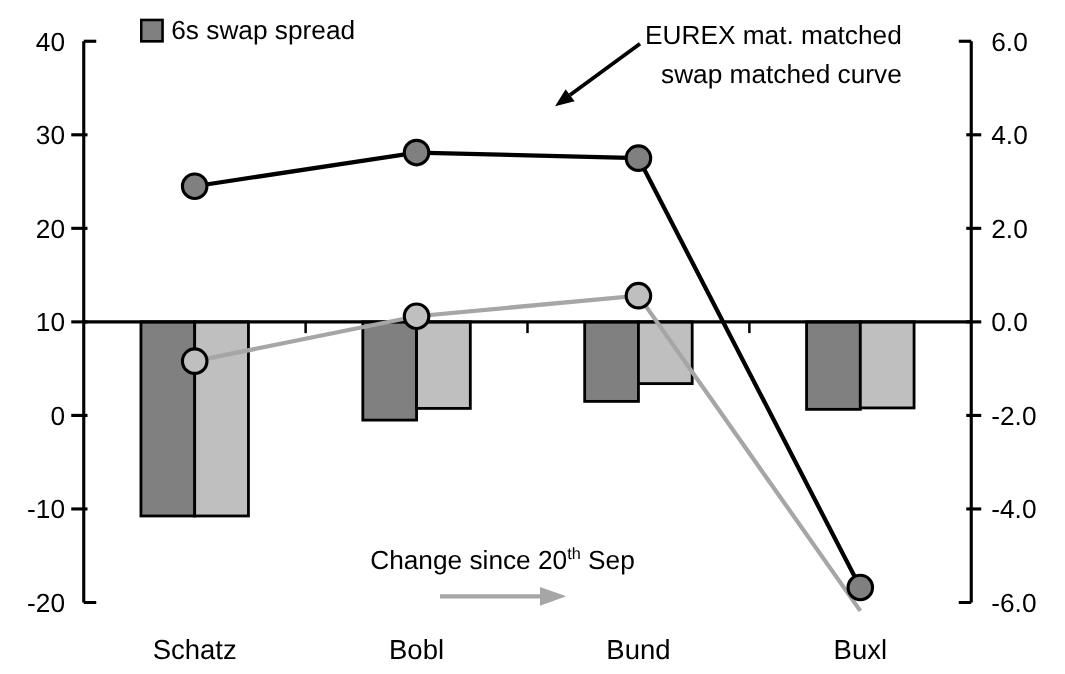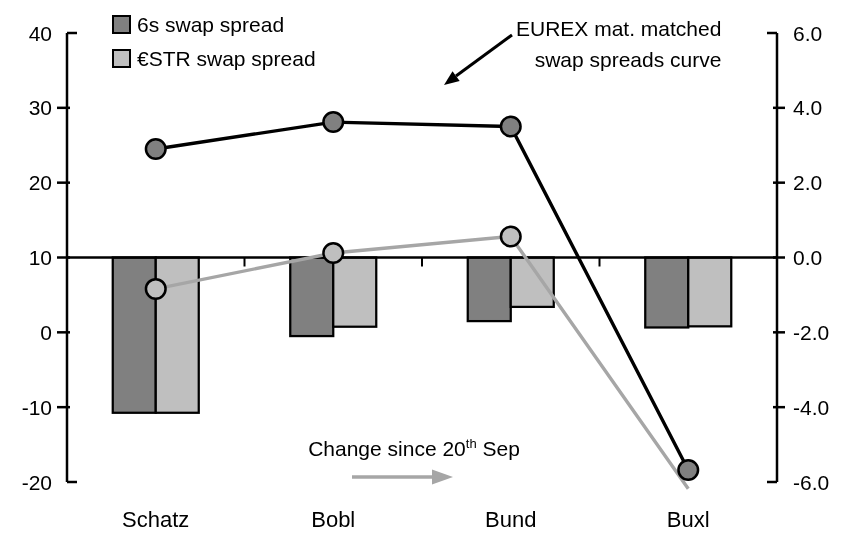--- a/index.html
+++ b/index.html
@@ -4,21 +4,21 @@
 <style>
   html,body{margin:0;padding:0;background:#fff;}
   .stage{position:relative;width:852px;height:539px;background:#ffffff;overflow:hidden;
          font-family:"Liberation Sans",sans-serif;color:#000;}
   svg{position:absolute;left:0;top:0;}
   .legend{position:absolute;left:112px;top:13px;}
   .legend-row{display:flex;align-items:center;margin-bottom:11px;}
   .swatch{width:15px;height:15px;border:2.4px solid #000;margin-right:6px;flex:0 0 auto;}
   .legend-label{font-size:21px;line-height:23px;white-space:nowrap;}
   .anno-eurex{position:absolute;left:516px;top:13px;font-size:21px;line-height:31px;white-space:nowrap;text-align:right;}
-  .anno-change{position:absolute;left:282px;top:437px;width:264px;text-align:center;
+  .anno-change{position:absolute;left:270px;top:437px;width:264px;text-align:center;
                font-size:21px;white-space:nowrap;}
   .anno-change sup{font-size:13px;vertical-align:super;line-height:0;}
 </style>
 </head>
 <body>
 
 <div class="stage">
 
   <svg id="chart" width="852" height="539" viewBox="0 0 852 539">
     <g id="g-bars">
@@ -92,26 +92,22 @@
         <line x1="352" y1="477" x2="433" y2="477" stroke="#a6a6a6" stroke-width="3.4"></line>
         <polygon points="453,477 432,469.5 432,484.5" fill="#a6a6a6"></polygon>
       </g>
   </svg>
 
   <div class="legend">
     <div class="legend-row">
       <span class="swatch" style="background: rgb(128, 128, 128);"></span>
       <span class="legend-label">6s swap spread</span>
     </div>
-    <div class="legend-row">
-      <span class="swatch" style="background: rgb(191, 191, 191);"></span>
-      <span class="legend-label">€STR swap spread</span>
-    </div>
   </div>
 
   <div class="anno-eurex">
     <div>EUREX mat. matched</div>
-    <div>swap spreads curve</div>
+    <div>swap matched curve</div>
   </div>
 
   <div class="anno-change"><span>Change since 20</span><sup>th</sup><span> Sep</span></div>
 
 </div>
 
 </body></html>

